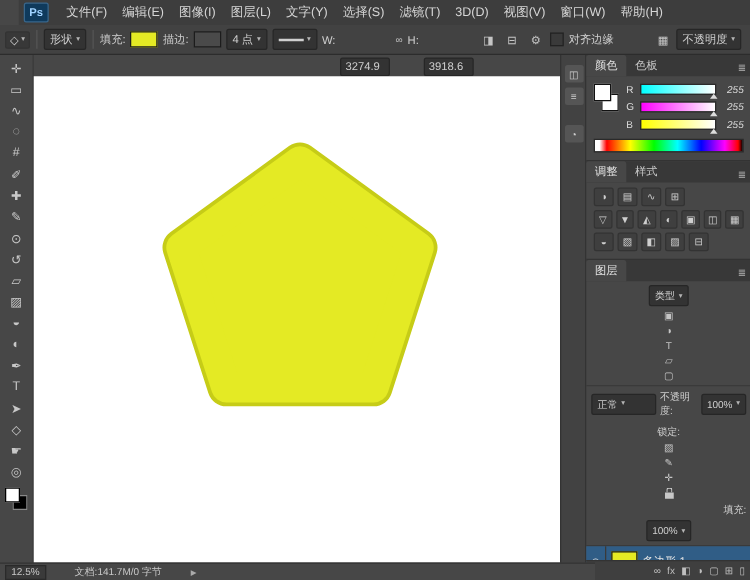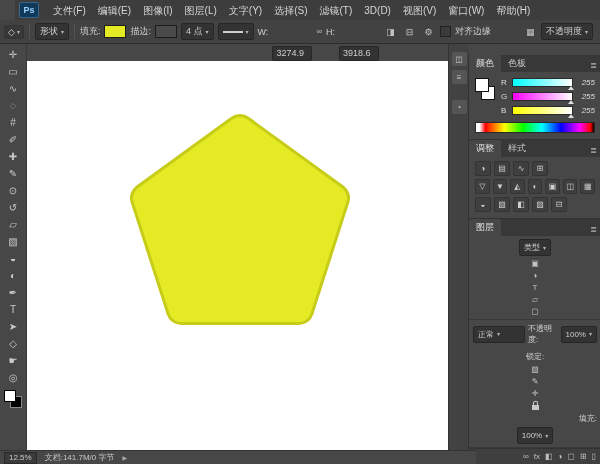--- a/index.html
+++ b/index.html
@@ -50,21 +50,21 @@
   .canvas{position:absolute;left:27px;top:61px;width:421px;bottom:13px;background:#ffffff;}
   
   .strip{position:absolute;left:448px;top:44px;width:20px;bottom:0;background:#424242;
          border-left:1px solid #333;display:flex;flex-direction:column;align-items:center;
          padding-top:8px;gap:4px;}
   .strip-btn{width:15px;height:14px;background:#555;border-radius:2px;color:#cfcfcf;font-size:8px;
              display:flex;align-items:center;justify-content:center;}
   .strip-gap{height:8px;}
   
   .panels{position:absolute;left:468px;top:44px;width:132px;bottom:0;background:#474747;
-          border-left:1px solid #333;display:flex;flex-direction:column;margin-top:11px;}
+          border-left:1px solid #333;display:flex;flex-direction:column;}
   .pgroup{border-bottom:1px solid #333;}
   .phdr{height:17px;background:#383838;display:flex;align-items:flex-end;}
   .ptab{font-size:9px;color:#c9c9c9;padding:2px 7px 2px;}
   .ptab.active{background:#474747;border-radius:2px 2px 0 0;color:#e2e2e2;}
   .pmenu{margin-left:auto;color:#b5b5b5;font-size:8px;padding:0 4px 2px 0;}
   
   .colorbody{display:flex;gap:6px;padding:6px 6px 2px;}
   .mini-fgbg{position:relative;width:20px;height:22px;flex:none;}
   .mini-fg{position:absolute;left:0;top:0;width:12px;height:12px;background:#fff;border:1px solid #111;z-index:2;}
   .mini-bg{position:absolute;right:0;bottom:0;width:12px;height:12px;background:#fff;border:1px solid #111;}
@@ -103,21 +103,21 @@
   .thumb-poly{background:#e4ea24;}
   .thumb-bg{background:#ffffff;}
   .lname{font-size:9px;color:#e6e6e6;white-space:nowrap;overflow:hidden;}
   .lrow .push{margin-left:auto;}
   .lbottom{height:15px;background:#3f3f3f;border-top:1px solid #333;display:flex;align-items:center;
            justify-content:flex-end;gap:5px;padding:0 5px;flex:none;}
   .bico{color:#bfbfbf;font-size:8px;line-height:1;}
   
   .statusbar{position:absolute;left:0;bottom:0;width:468px;height:13px;background:#474747;
              border-top:1px solid #333;display:flex;align-items:center;font-size:8px;color:#c9c9c9;
-             gap:8px;padding:0 4px;}
+             gap:23px;padding:0 4px;}
   .zoombox{background:#3a3a3a;border:1px solid #2a2a2a;padding:0 4px;height:10px;line-height:10px;}
   .sb-arrow{font-size:6px;color:#aaa;}
 </style>
 </head>
 <body>
 
 <div id="app">
 
   <div class="menubar">
     <div class="ps-badge">Ps</div>

